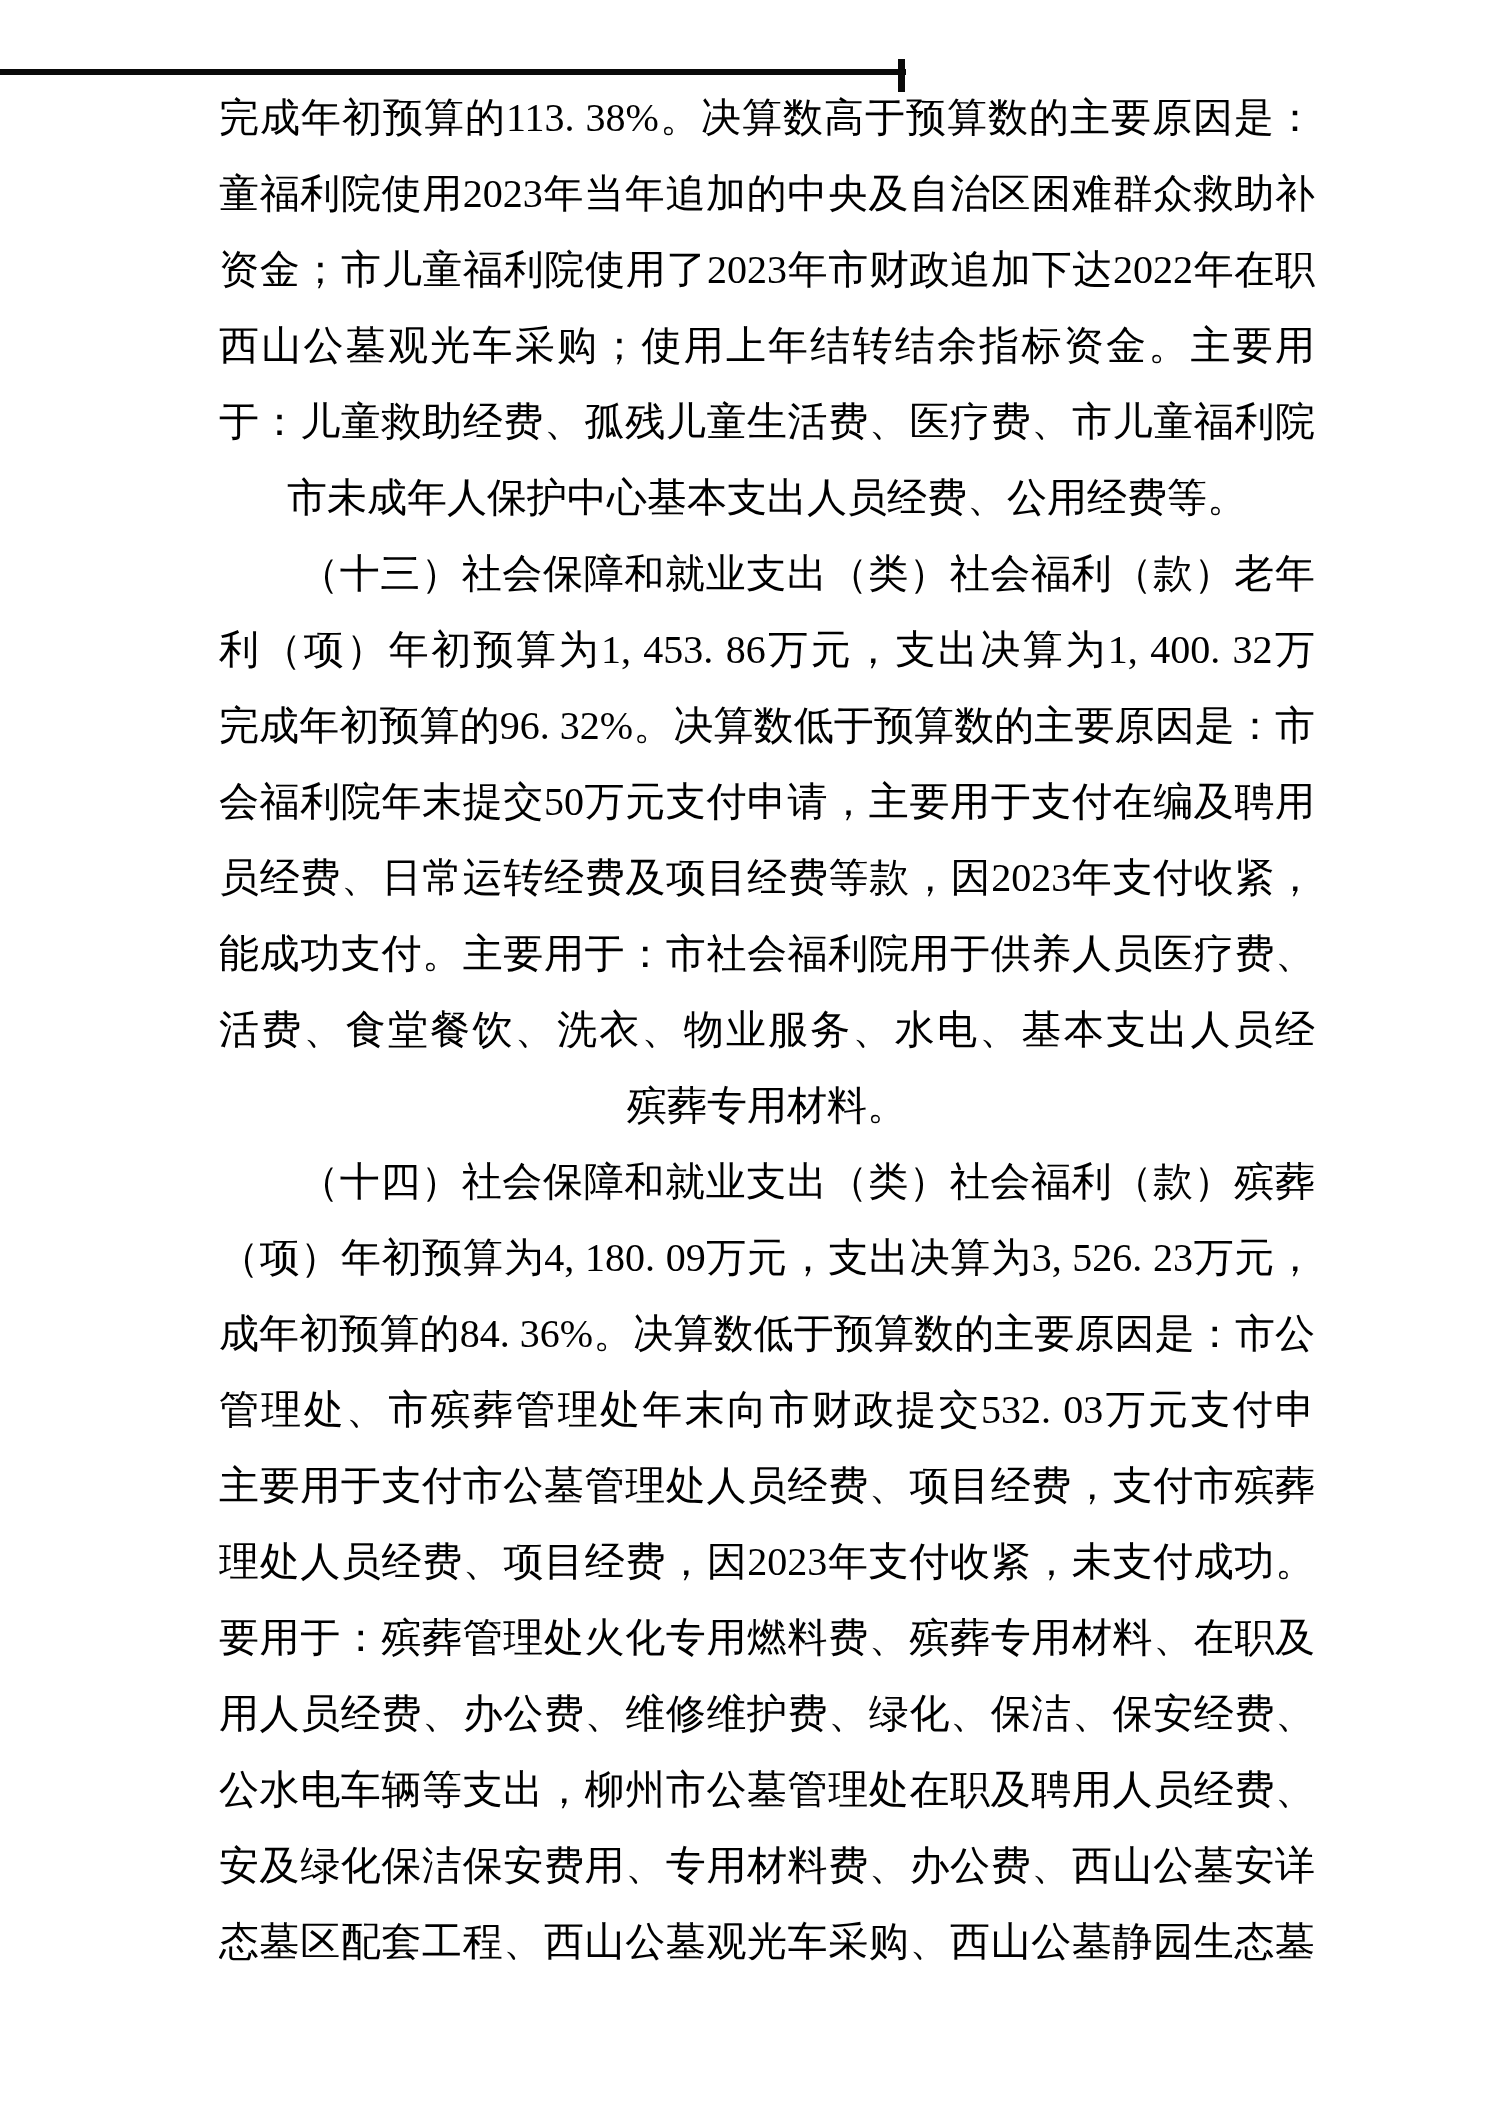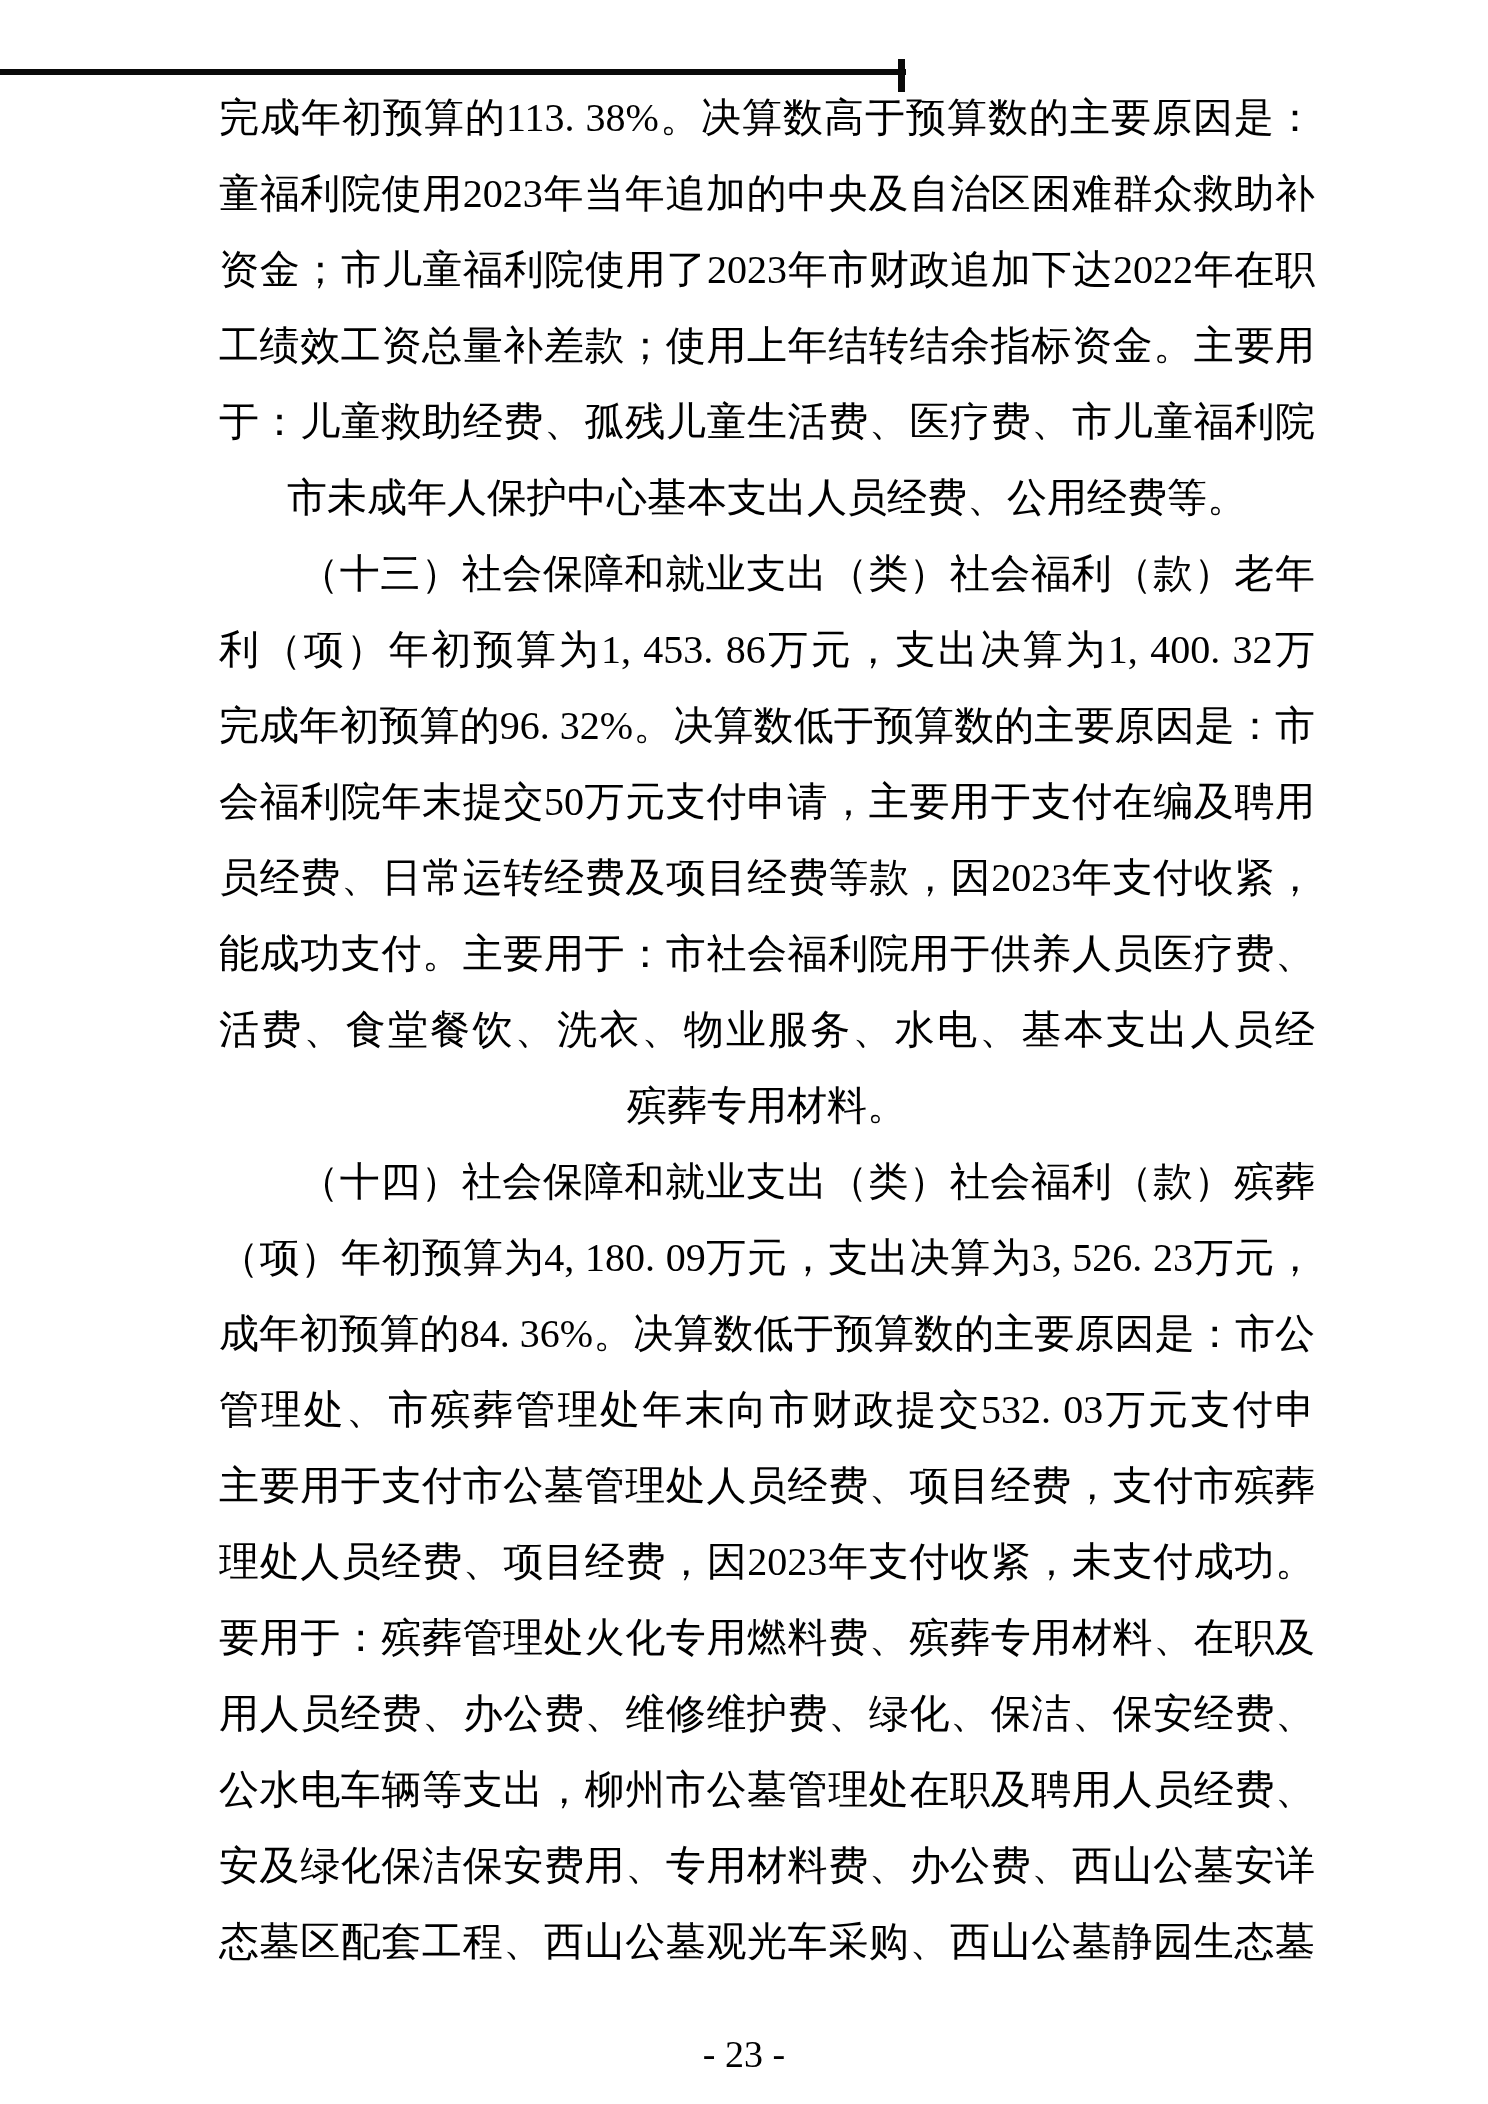--- a/index.html
+++ b/index.html
@@ -74,21 +74,21 @@
 
 <div class="page">
 
   <div class="artifact-h"></div>
   <div class="artifact-v"></div>
 
   <div class="content">
     <div class="line">完成年初预算的113. 38%。决算数高于预算数的主要原因是：市儿</div>
     <div class="line">童福利院使用2023年当年追加的中央及自治区困难群众救助补助</div>
     <div class="line">资金；市儿童福利院使用了2023年市财政追加下达2022年在职职</div>
-    <div class="line">工绩效工资总量补差款；使用上年结转结余指标资金。主要用</div>
+    <div class="line">西山公墓观光车采购；使用上年结转结余指标资金。主要用</div>
     <div class="line">于：儿童救助经费、孤残儿童生活费、医疗费、市儿童福利院及</div>
     <div class="line short">市未成年人保护中心基本支出人员经费、公用经费等。</div>
     <div class="line indent">（十三）社会保障和就业支出（类）社会福利（款）老年福</div>
     <div class="line">利（项）年初预算为1, 453. 86万元，支出决算为1, 400. 32万元，</div>
     <div class="line">完成年初预算的96. 32%。决算数低于预算数的主要原因是：市社</div>
     <div class="line">会福利院年末提交50万元支付申请，主要用于支付在编及聘用人</div>
     <div class="line">员经费、日常运转经费及项目经费等款，因2023年支付收紧，未</div>
     <div class="line">能成功支付。主要用于：市社会福利院用于供养人员医疗费、生</div>
     <div class="line">活费、食堂餐饮、洗衣、物业服务、水电、基本支出人员经费、</div>
     <div class="line short">殡葬专用材料。</div>
@@ -98,15 +98,14 @@
     <div class="line">管理处、市殡葬管理处年末向市财政提交532. 03万元支付申请，</div>
     <div class="line">主要用于支付市公墓管理处人员经费、项目经费，支付市殡葬管</div>
     <div class="line">理处人员经费、项目经费，因2023年支付收紧，未支付成功。主</div>
     <div class="line">要用于：殡葬管理处火化专用燃料费、殡葬专用材料、在职及聘</div>
     <div class="line">用人员经费、办公费、维修维护费、绿化、保洁、保安经费、办</div>
     <div class="line">公水电车辆等支出，柳州市公墓管理处在职及聘用人员经费、保</div>
     <div class="line">安及绿化保洁保安费用、专用材料费、办公费、西山公墓安详生</div>
     <div class="line">态墓区配套工程、西山公墓观光车采购、西山公墓静园生态墓区</div>
   </div>
 
-  <div class="footer">- 23 -</div>
 
 </div>
 
 </body></html>

